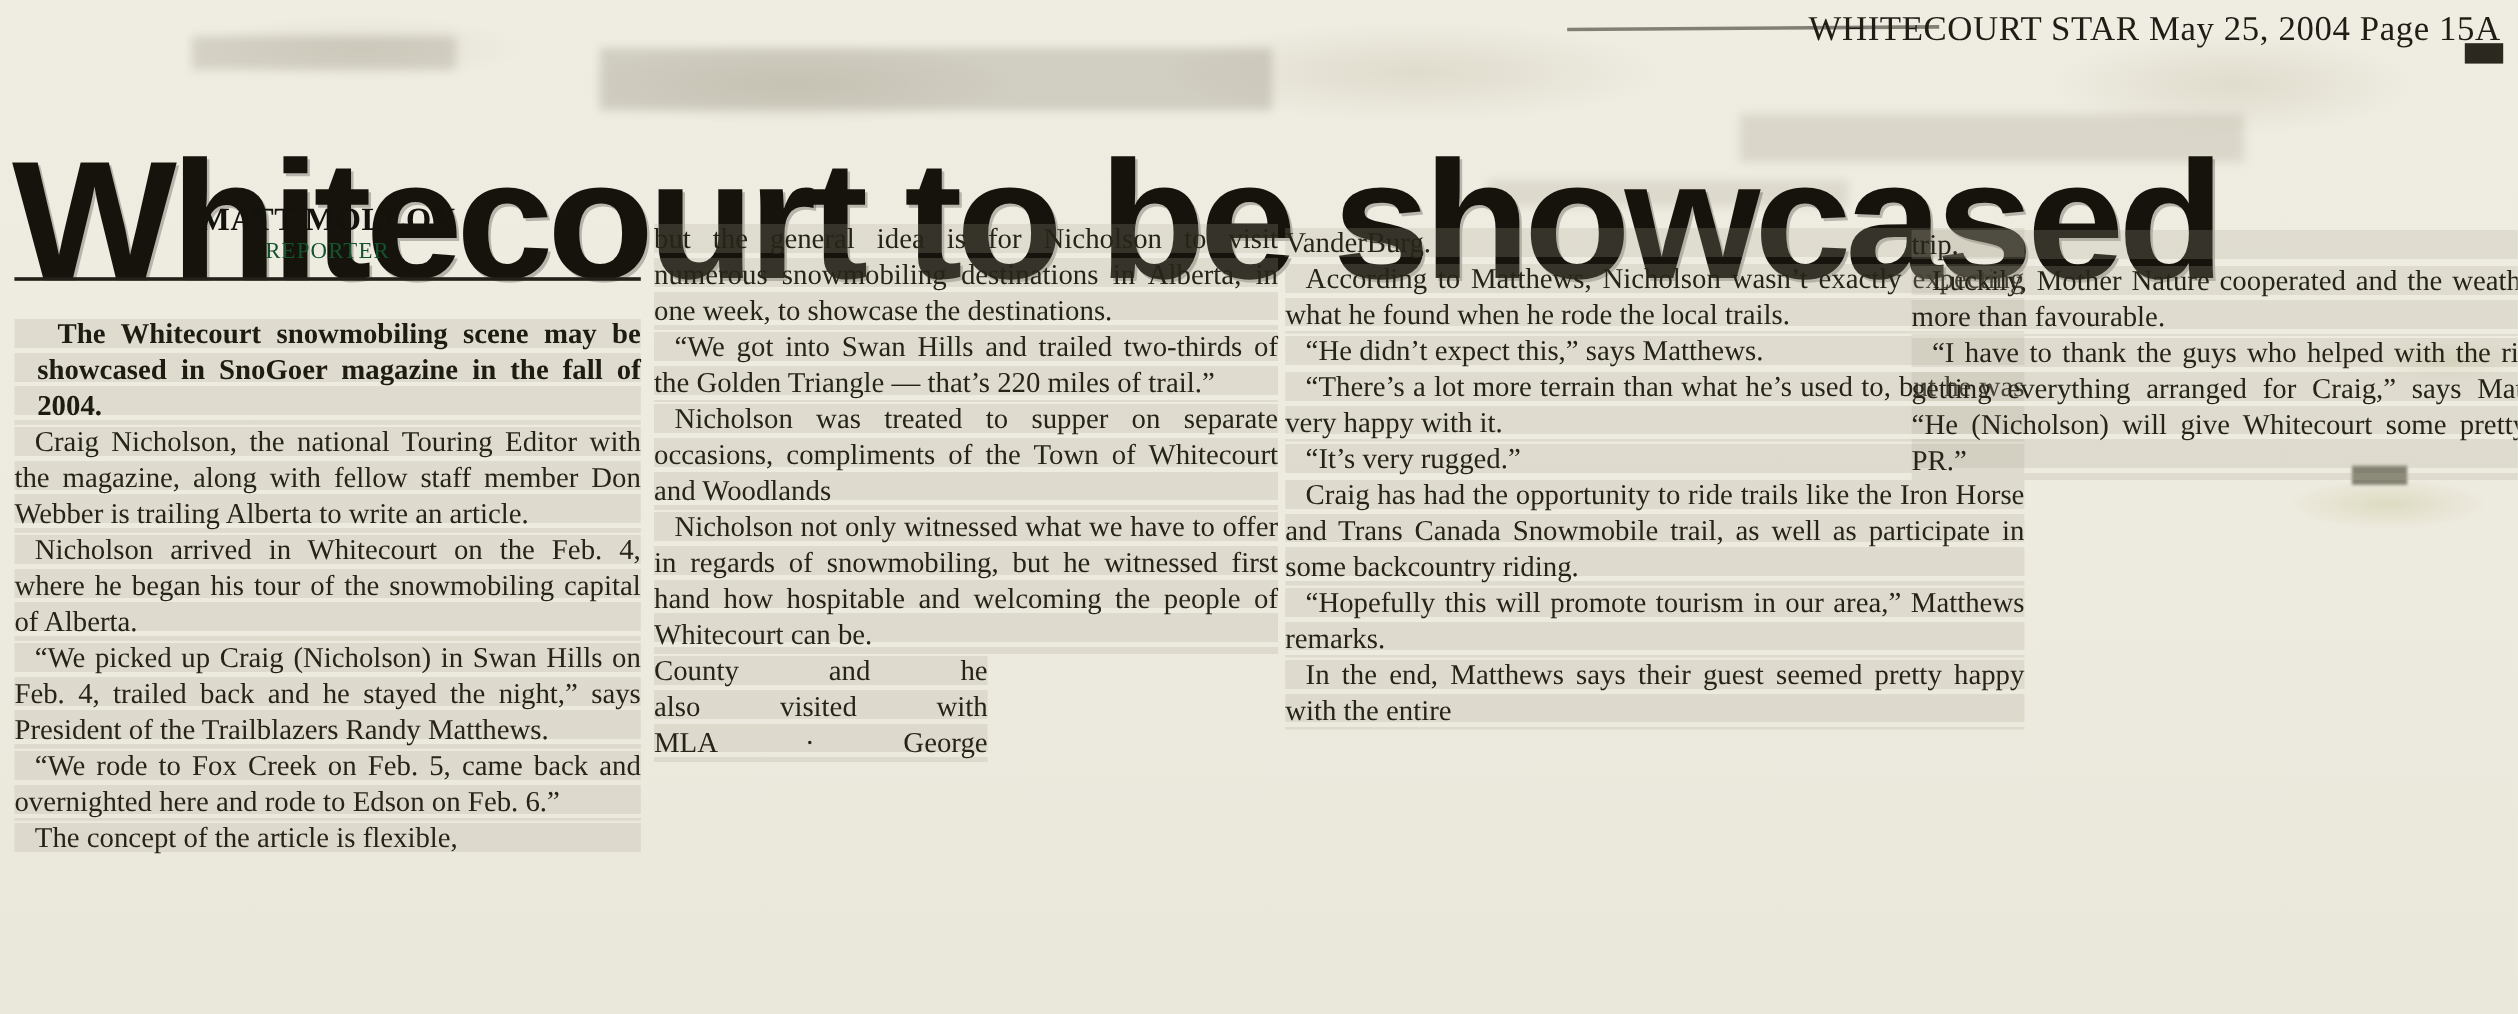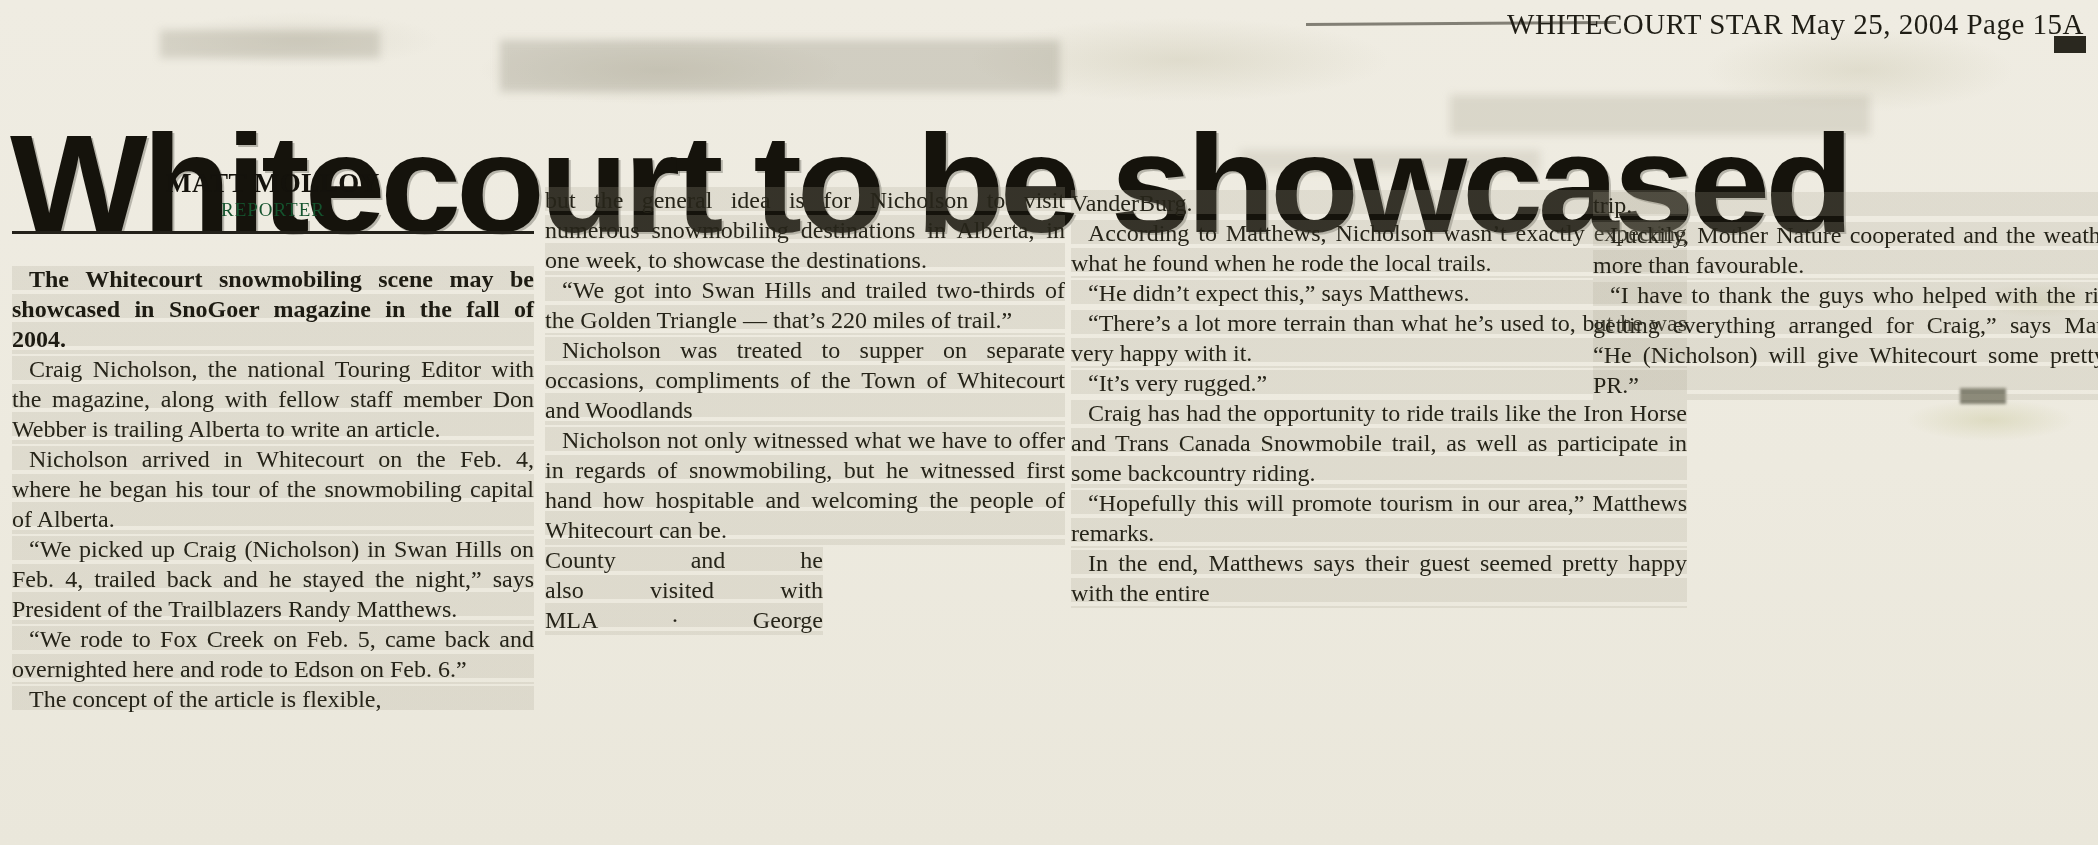--- a/index.html
+++ b/index.html
@@ -40,21 +40,21 @@
   .sm5{left:1240px;top:150px;width:300px;height:22px;background:rgba(150,145,125,.20);}
   .col{
     position:absolute;font-size:24px;line-height:30px;text-align:justify;
   }
   .col p{
     margin:0;text-indent:17px;
     background:repeating-linear-gradient(
       to bottom, rgba(170,165,146,.22) 2px, rgba(170,165,146,.22) 26px, transparent 26px, transparent 30px);
   }
   .col p.cont{text-indent:0;}
-  .col p.lede{font-weight:bold;color:#1d1b12;}
+  .col p.lede{font-weight:bold;color:#1d1b12;padding-left:19px;}
   .col p.narrow{
     width:278px;white-space:pre-line;text-indent:0;
     text-align:justify;text-align-last:justify;
   }
   .col1{left:12px;top:168px;width:522px;}
   .col2{left:545px;top:185px;width:520px;}
   .col3{left:1071px;top:188px;width:616px;}
   .col4{left:1593px;top:190px;width:572px;}
   .byline{text-align:center;font-family:Liberation Serif, serif;line-height:1.15;}
   .byline-name{font-size:27px;font-weight:bold;color:#14120c;letter-spacing:.5px;}

